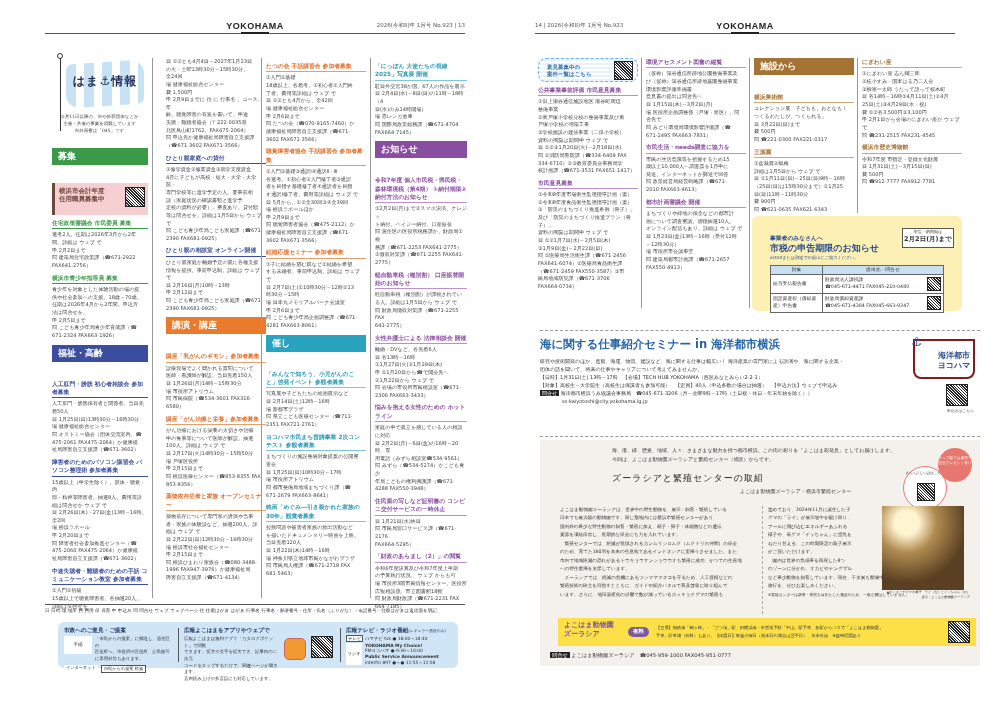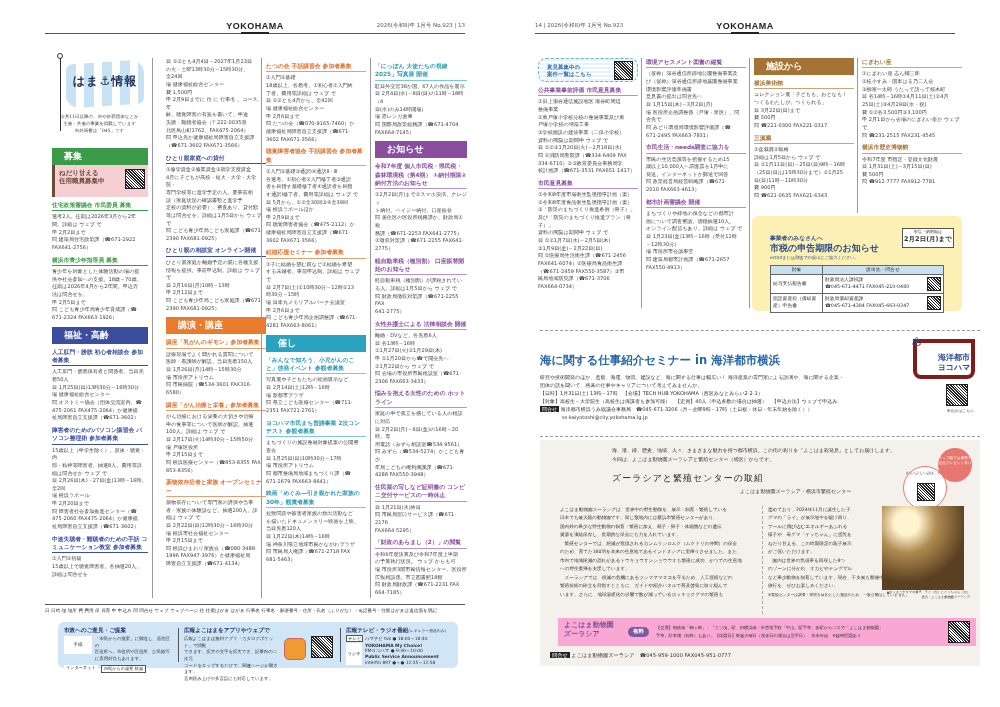--- a/index.html
+++ b/index.html
@@ -10,21 +10,21 @@
   .header { position: absolute; top: 20px; height: 14px; border-bottom: 1px solid #555; }
   .page-left .header { left: 45px; width: 420px; }
   .page-right .header { left: 35px; width: 420px; }
   .masthead { position: absolute; left: 50%; transform: translateX(-50%); top: 0; font-family: "Liberation Sans", sans-serif; font-weight: bold; font-size: 9px; letter-spacing: 0.5px; color: #222; }
   .masthead-underline { position: absolute; left: 50%; transform: translateX(-50%); top: 12px; width: 28px; height: 2px; background: #222; }
   .issue { position: absolute; top: 2px; font-size: 5.5px; color: #555; }
   .page-left .issue { right: 0; }
   .page-right .issue { left: 0; }
   .col { position: absolute; top: 58px; }
   .col-sep { position: absolute; top: 58px; width: 1px; background: #999; }
-  .sec-band { color: #fff; font-size: 9px; font-weight: bold; padding: 2px 12px; margin-bottom: 0; }
+  .sec-band { color: #fff; font-size: 9px; font-weight: bold; padding: 2px 6px; margin-bottom: 18px; }
   .band-green { background: #3a9a47; }
   .band-blue { background: #3a4d9e; }
   .band-orange { background: #ea7b2c; }
   .band-purple { background: #8a4ea0; }
   .band-teal { background: #29a3bf; }
   .band-brown { background: #a57434; }
   .item-title { font-size: 5.8px; font-weight: bold; padding-bottom: 1px; border-bottom: 1px solid; margin: 4px 0 2px; }
   .t-green { color: #3a9a47; border-color: #3a9a47; }
   .t-blue { color: #3a4d9e; border-color: #3a4d9e; }
   .t-orange { color: #e0702a; border-color: #e0a070; }
@@ -44,33 +44,33 @@
   .legend-bar { position: absolute; left: 45px; top: 604px; width: 420px; font-size: 4.6px; color: #333; border-top: 1px solid #555; padding-top: 3px; white-space: nowrap; overflow: hidden; }
   .footer-box { position: absolute; left: 58px; top: 622px; width: 400px; height: 46px; background: #d0e5f5; border-radius: 6px; }
   .fb-col { position: absolute; top: 4px; }
   .fb-title { font-size: 5.6px; font-weight: bold; color: #1d2d5a; margin-bottom: 2px; }
   .fb-text { font-size: 4.4px; color: #333; line-height: 1.5; }
   .app-icon { position: absolute; width: 22px; height: 22px; background: #f29a32; border-radius: 5px; border: 1px solid #c66; }
   .blue-callout { border: 1px dashed #6fb0e0; border-radius: 8px; background: repeating-linear-gradient(0deg, #e7f3fb 0 2px, #ffffff 2px 4px); height: 24px; position: relative; margin-bottom: 4px; }
   .blue-callout .bc-text { position: absolute; left: 8px; top: 5px; font-size: 5.5px; font-weight: bold; color: #2a6fb3; line-height: 1.3; }
   .seminar { position: absolute; left: 40px; top: 334px; width: 440px; height: 100px; }
   .sem-pre { font-size: 7.5px; font-weight: bold; color: #222; }
-  .sem-title { font-size: 11.5px; font-weight: bold; color: #2665a6; margin: 18px 0 4px; }
+  .sem-title { font-size: 11.5px; font-weight: bold; color: #2665a6; margin: 2px 0 4px; }
   .sem-line { font-size: 5px; color: #333; line-height: 1.6; }
-  .sem-logo { position: absolute; right: 5px; top: 5px; width: 62px; height: 40px; border: 4px solid #7f1d1d; border-radius: 0 0 8px 8px; text-align: center; color: #2d4e90; font-weight: bold; font-size: 8px; line-height: 1.3; padding-top: 10px; padding-left: 20px; }
+  .sem-logo { position: absolute; right: 5px; top: 5px; width: 62px; height: 40px; border: 2px solid #7f1d1d; border-radius: 0 0 8px 8px; text-align: center; color: #2d4e90; font-weight: bold; font-size: 8px; line-height: 1.3; padding-top: 10px; padding-left: 20px; }
   .dashed-sep { position: absolute; left: 40px; width: 440px; border-top: 1px dashed #999; }
   .tax-box { background: #fcf0b4; border-radius: 6px; padding: 18px; position: absolute; }
   .tax-table { width: 100%; border-collapse: collapse; font-size: 4.8px; background: #fff; margin-top: 3px; }
   .tax-table th { background: #c8e0f2; border: 1px solid #666; padding: 1px; font-weight: normal; }
   .tax-table td { border: 1px solid #666; padding: 2px; vertical-align: middle; }
   .zoo-area { position: absolute; left: 40px; top: 440px; width: 440px; height: 226px; background: #f4f1ec; }
   .zoo-badge { position: absolute; left: 2px; top: -2px; width: 60px; height: 64px; background: repeating-linear-gradient(0deg, #f2a8a0 0 4px, #fff 4px 6px, #f5d56a 6px 10px, #fff 10px 12px, #9fbbe5 12px 16px, #fff 16px 18px, #b9d28a 18px 22px, #fff 22px 24px); }
   .zoo-badge-inner { position: absolute; left: 8px; top: 8px; width: 44px; height: 48px; background: #fff; border: 1px solid #333; border-radius: 40%; text-align: center; font-weight: bold; color: #222; font-size: 7px; line-height: 1.25; padding-top: 6px; }
   .zoo-photo { position: absolute; width: 82px; height: 84px; background: radial-gradient(circle at 30% 20%, #fff4d0 0 12px, #b08a50 30px, #5a4022 60px); }
-  .zoo-info { position: absolute; left: 18px; top: 178px; width: 418px; height: 28px; background: #f9a8d4; }
+  .zoo-info { position: absolute; left: 18px; top: 178px; width: 418px; height: 28px; background: #fde047; }
   .badge-purple { background: #7d5aa0; color: #fff; font-size: 5.5px; border-radius: 6px; padding: 1px 5px; font-weight: bold; }
   .pink-circle { position: absolute; width: 34px; height: 34px; background: #e8776f; border-radius: 50%; color: #fff; font-size: 3.6px; text-align: center; line-height: 1.3; padding-top: 8px; }
   .qr-circle { position: absolute; width: 44px; height: 44px; border: 1px solid #e8776f; border-radius: 50%; background: #fff; }
 </style>
 </head>
 <body>
 
 <div class="page page-left">
   <div class="header">
     <span class="masthead">YOKOHAMA</span>
@@ -86,21 +86,21 @@
     <div class="flag-desc">
       <div>今月11日以降の、市や外郭団体などが</div>
       <div>主催・共催の事業を掲載しています</div>
       <div>市外局番は「045」です</div>
     </div>
   </div>
 
   <div class="col" style="left:52px; top:148px; width:96px;">
     <div class="sec-band band-green">募集</div>
     <div class="recruit-box">
-      <div class="rb-text">ねだり甘える</div>
+      <div class="rb-text">横浜市会計年度</div>
       <div class="rb-text">任用職員募集中</div>
       <span class="qr" style="position:absolute; right:3px; top:4px; width:20px; height:20px;"></span>
     </div>
     <div>
       <div class="item-title t-green">住宅政策審議会 市民委員 募集</div>
       <div class="line">選考2人、任期は2026年3月から2年</div>
       <div class="line">間。詳細は ウェブ で</div>
       <div class="line">申 2月2日まで</div>
       <div class="line">問 建築局住宅政策課（☎671-2922</div>
       <div class="line">  FAX641-2756）</div>

